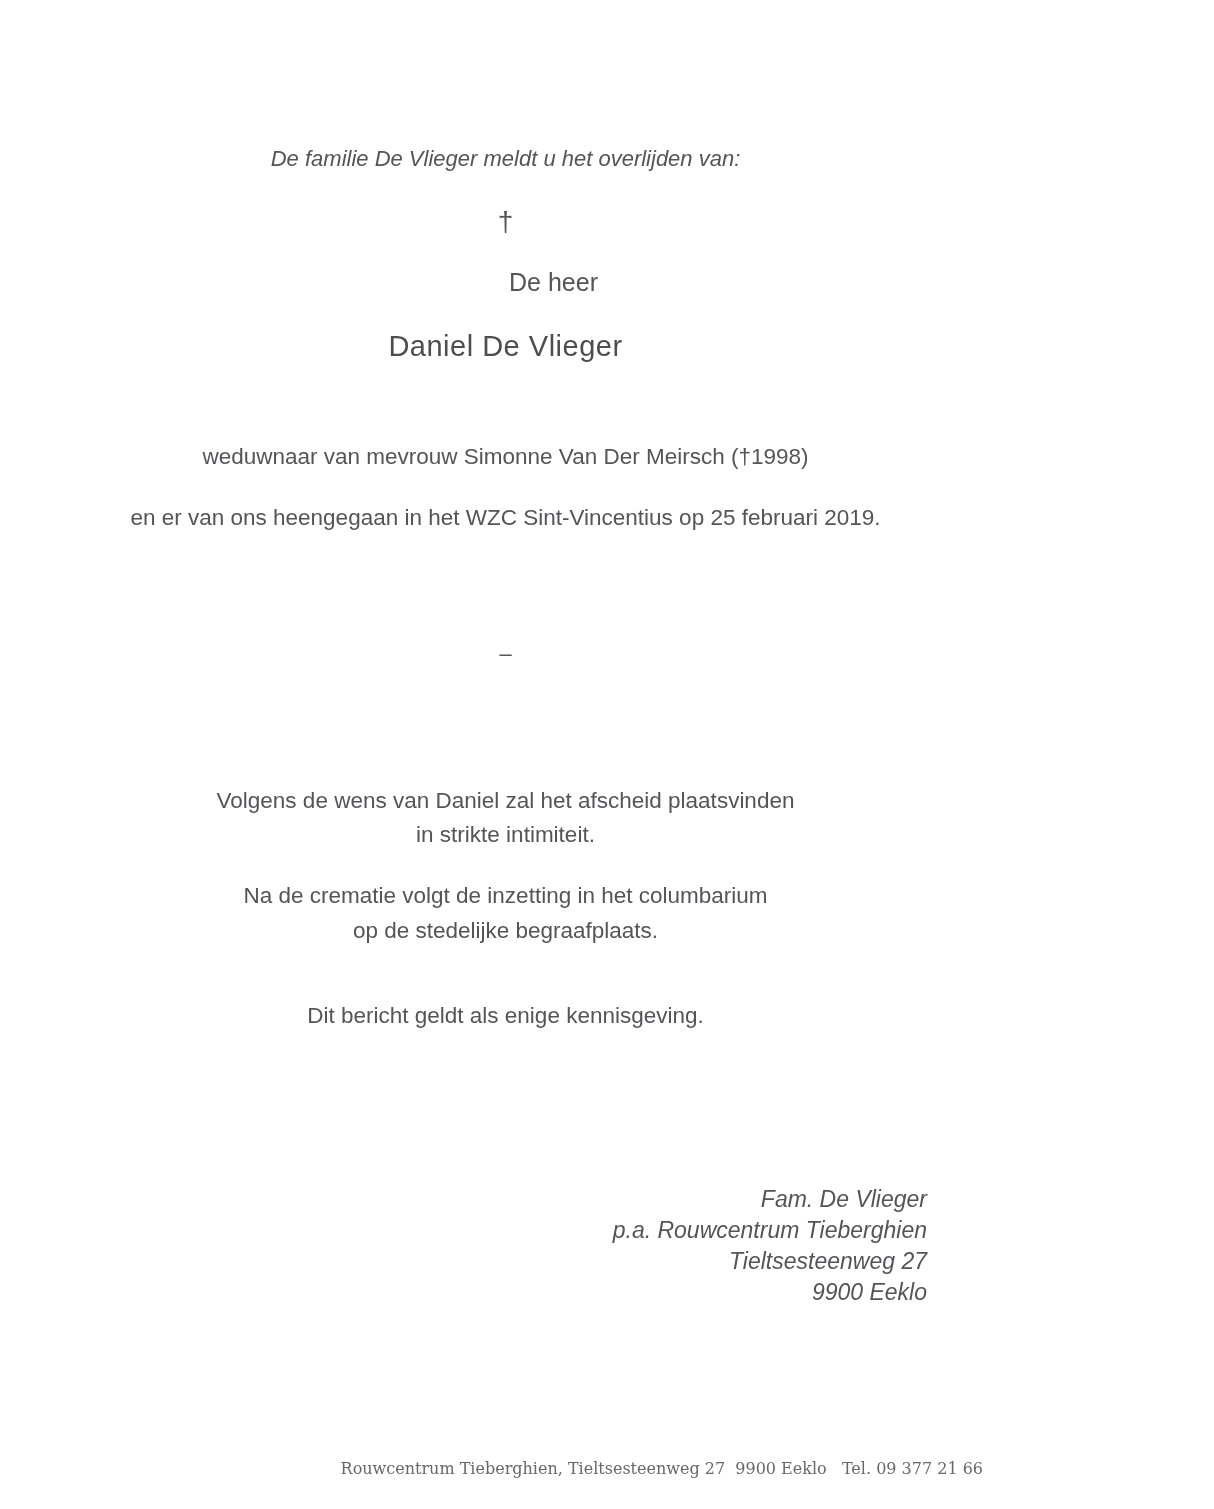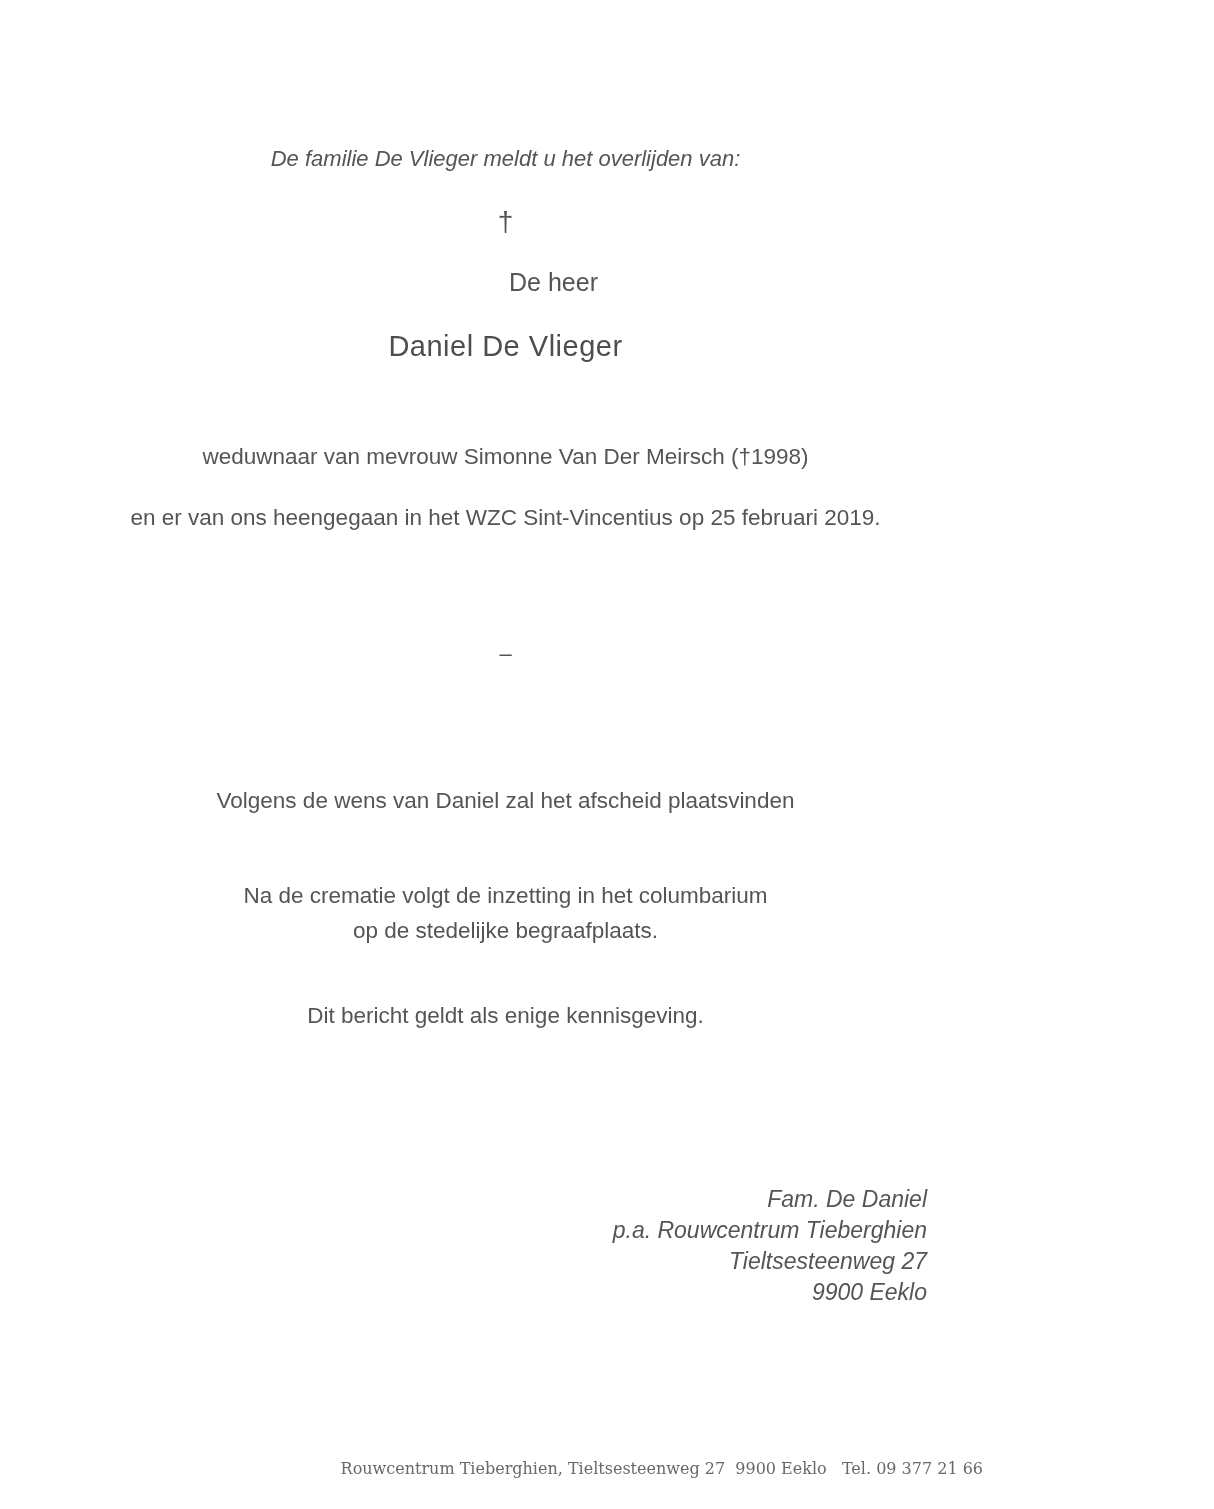--- a/index.html
+++ b/index.html
@@ -109,31 +109,32 @@
   <div class="line widower">weduwnaar van mevrouw Simonne Van Der Meirsch (†1998)</div>
 
   <div class="block birth-block">
     <div>en er van ons heengegaan in het WZC Sint-Vincentius op 25 februari 2019.</div>
   </div>
 
   <div class="line separator">–</div>
 
   <div class="block wish-block">
     <div>Volgens de wens van Daniel zal het afscheid plaatsvinden</div>
+    <div>in strikte intimiteit.</div>
   </div>
 
   <div class="block cremation-block">
     <div>Na de crematie volgt de inzetting in het columbarium</div>
     <div>op de stedelijke begraafplaats.</div>
   </div>
 
   <div class="line only-notice">Dit bericht geldt als enige kennisgeving.</div>
 
   <div class="signature">
-    <div>Fam. De Daniel</div>
+    <div>Fam. De Vlieger</div>
     <div>p.a. Rouwcentrum Tieberghien</div>
     <div>Tieltsesteenweg 27</div>
     <div>9900 Eeklo</div>
   </div>
 
   <div class="footer">Rouwcentrum Tieberghien, Tieltsesteenweg 27  9900 Eeklo   Tel. 09 377 21 66</div>
 
 </div>
 
 </body></html>

